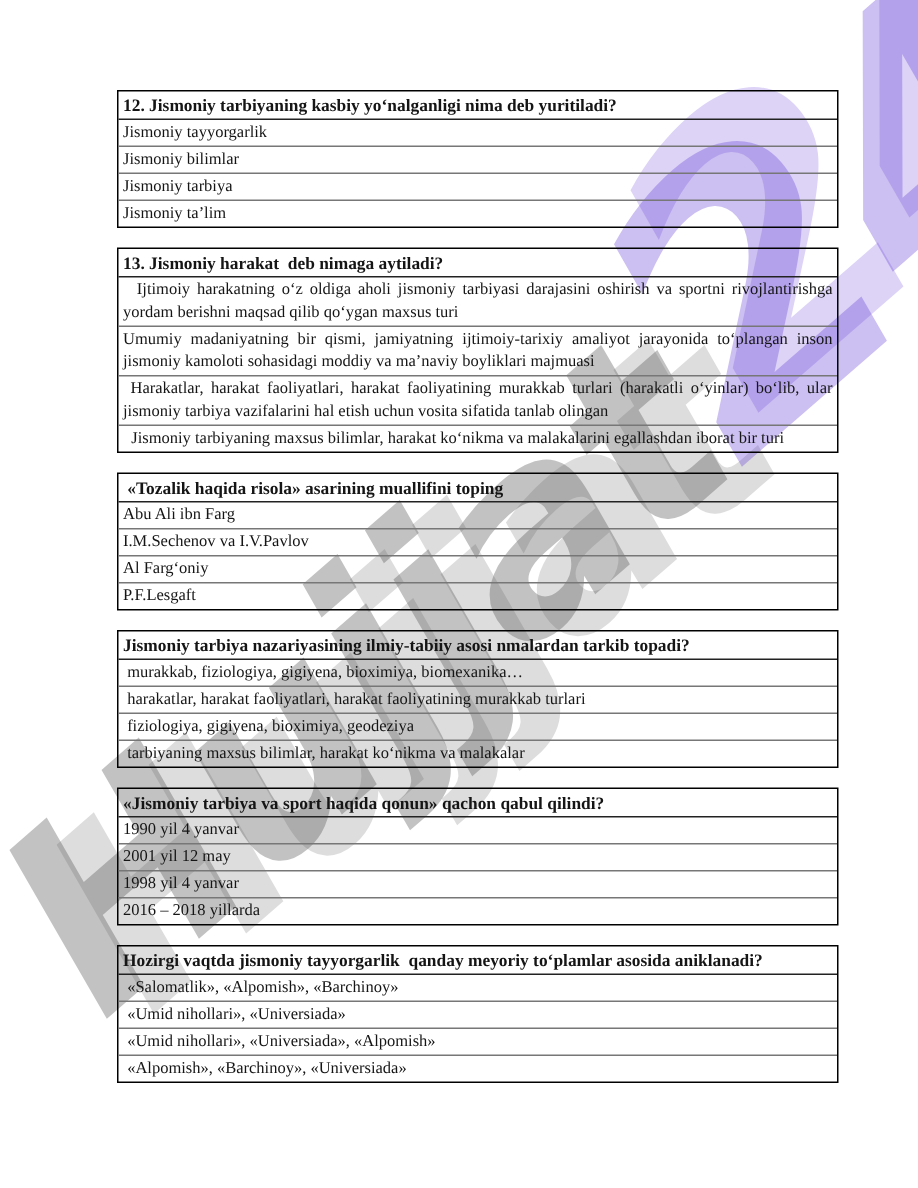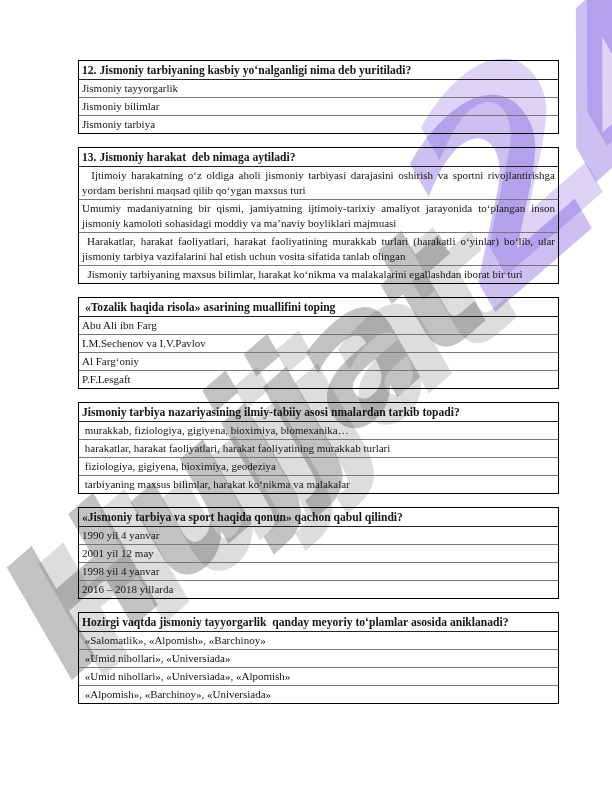--- a/index.html
+++ b/index.html
@@ -78,20 +78,21 @@
   <div class="watermark"><span class="wm-name">Hujjat</span><span class="wm-num">24</span></div>
 
   <div class="content">
 
     <section class="qtable">
       <div class="qheader">12. Jismoniy tarbiyaning kasbiy yo‘nalganligi nima deb yuritiladi?</div>
       <div class="qrows">
           <div class="row">Jismoniy tayyorgarlik</div>
           <div class="row">Jismoniy bilimlar</div>
           <div class="row">Jismoniy tarbiya</div>
+          <div class="row">Jismoniy ta’lim</div>
         </div>
     </section>
 
     <section class="qtable">
       <div class="qheader">13. Jismoniy harakat  deb nimaga aytiladi?</div>
       <div class="qrows">
           <div class="row">  Ijtimoiy harakatning o‘z oldiga aholi jismoniy tarbiyasi darajasini oshirish va sportni rivojlantirishga yordam berishni maqsad qilib qo‘ygan maxsus turi</div>
           <div class="row">Umumiy madaniyatning bir qismi, jamiyatning ijtimoiy-tarixiy amaliyot jarayonida to‘plangan inson jismoniy kamoloti sohasidagi moddiy va ma’naviy boyliklari majmuasi</div>
           <div class="row"> Harakatlar, harakat faoliyatlari, harakat faoliyatining murakkab turlari (harakatli o‘yinlar) bo‘lib, ular jismoniy tarbiya vazifalarini hal etish uchun vosita sifatida tanlab olingan</div>
           <div class="row">  Jismoniy tarbiyaning maxsus bilimlar, harakat ko‘nikma va malakalarini egallashdan iborat bir turi</div>

